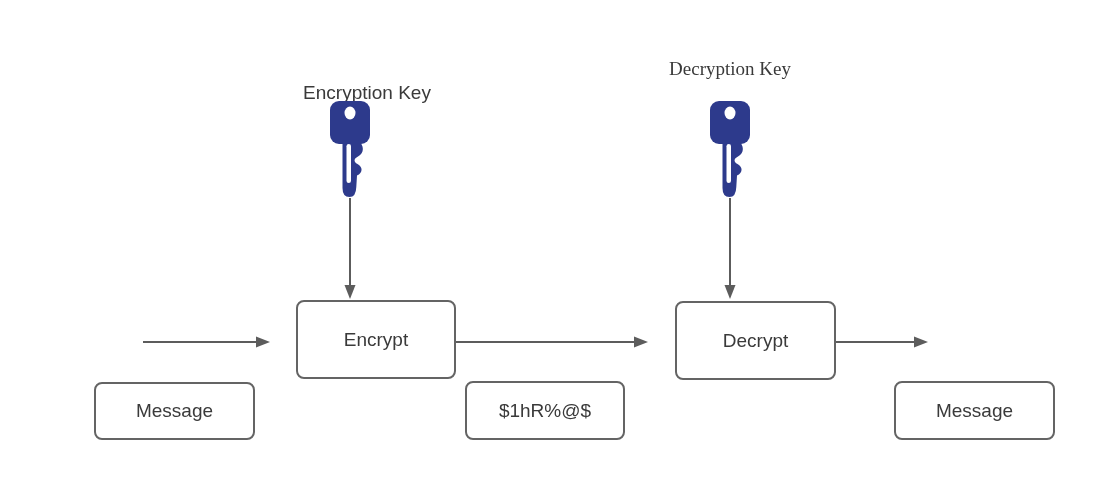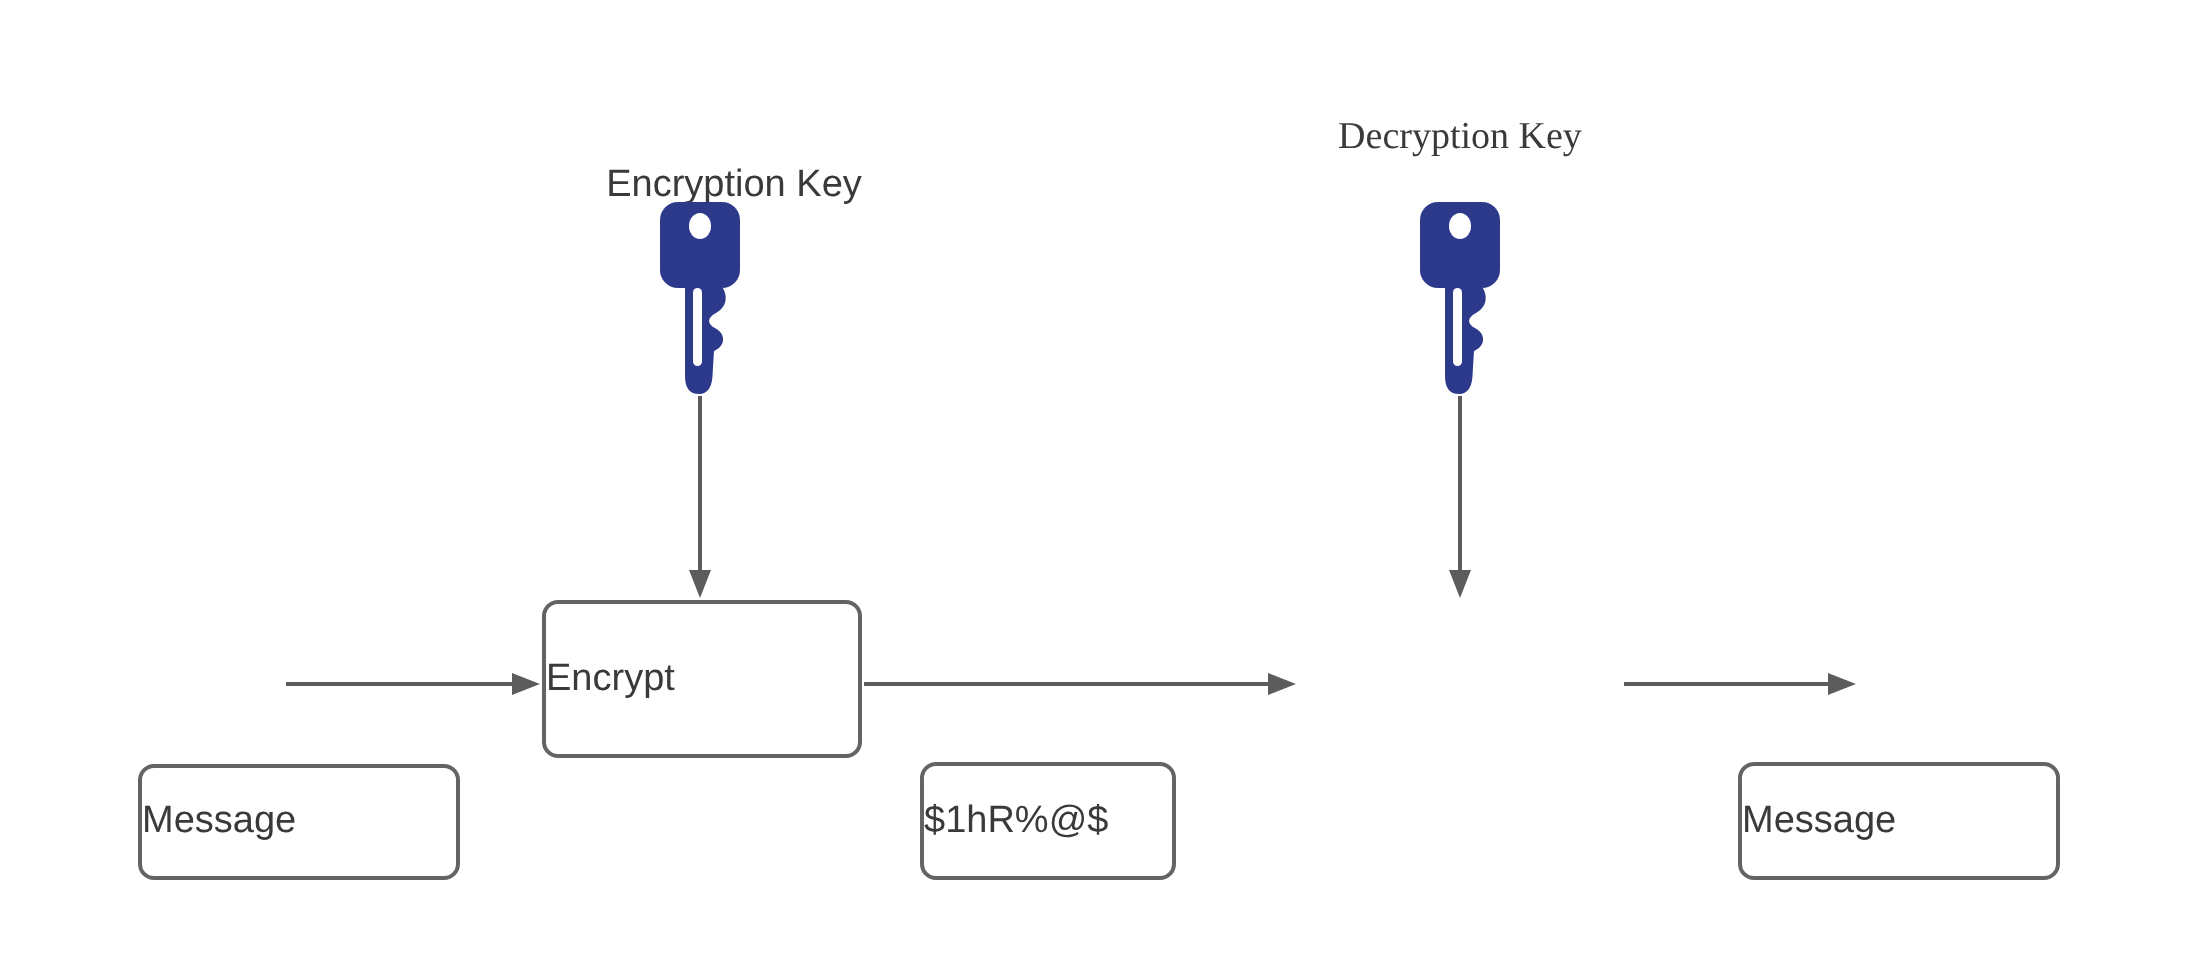--- a/index.html
+++ b/index.html
@@ -25,23 +25,25 @@
     color: var(--text, #3a3a3a);
   }
   .node {
     position: absolute;
     box-sizing: border-box;
     background: #ffffff;
     border: 2.5px solid var(--border, #646464);
     border-radius: 8px;
     display: flex;
     align-items: center;
+    justify-content: center;
     font-size: 19px;
     color: var(--text, #3a3a3a);
     white-space: nowrap;
+    margin-left: 25px;
   }
   .key-icon {
     position: absolute;
     width: 44px;
     height: 100px;
   }
   .key-fill { fill: var(--key, #2d3a8c); }
   .key-hole { fill: #ffffff; }
   .arrows {
     position: absolute;
@@ -104,24 +106,27 @@
     </g>
     <g>
       <line class="arrow-line" x1="812" y1="342" x2="914" y2="342"></line>
       <polygon class="arrow-head" points="914,336.5 928,342 914,347.5"></polygon>
     </g>
   </svg>
 
   <div class="node" style="left:271px; top:300px; width:160px; height:79px;">
     <span>Encrypt</span>
   </div>
+  <div class="node" style="left:650px; top:301px; width:161px; height:79px;">
+    <span>Decrypt</span>
+  </div>
 
   <div class="node" style="left:69px; top:382px; width:161px; height:58px;">
     <span>Message</span>
   </div>
-  <div class="node" style="left:460px; top:381px; width:128px; height:59px;">
+  <div class="node" style="left:440px; top:381px; width:160px; height:59px;">
     <span>$1hR%@$</span>
   </div>
   <div class="node" style="left:869px; top:381px; width:161px; height:59px;">
     <span>Message</span>
   </div>
 
 </div>
 
 </body></html>

